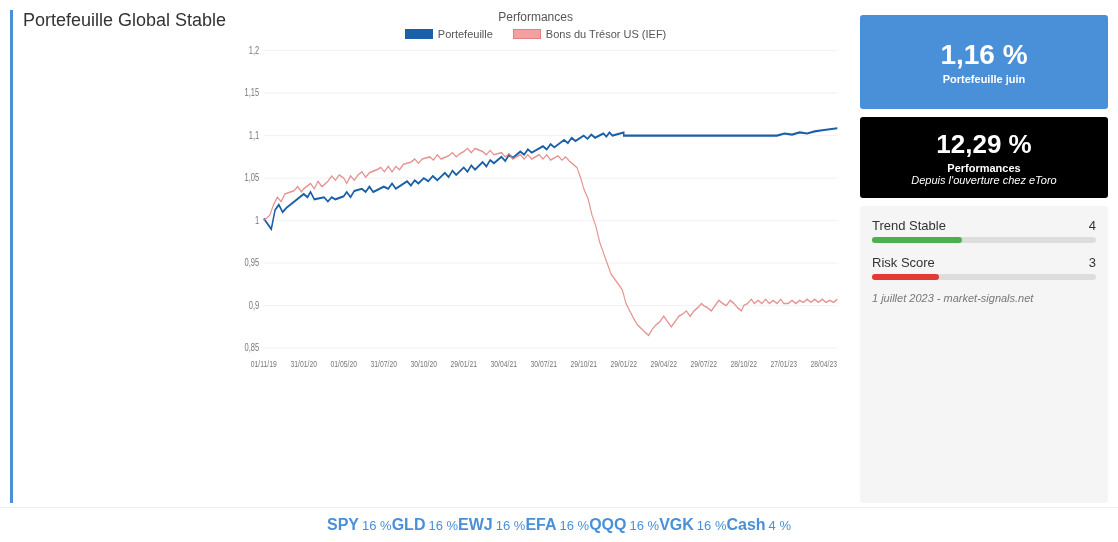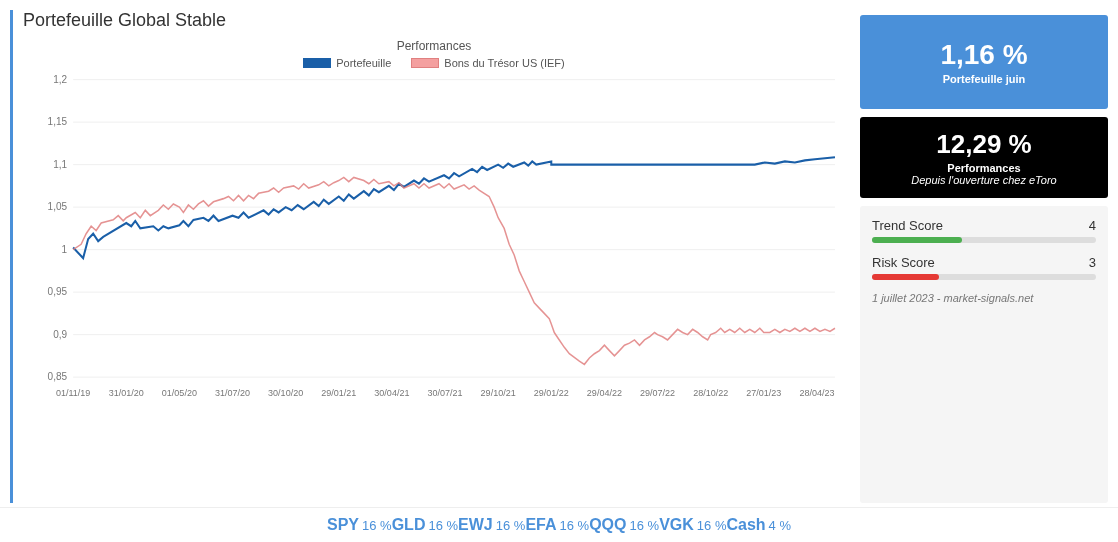--- a/index.html
+++ b/index.html
@@ -13,21 +13,21 @@
       flex-direction: column;
     }
     .main-container {
       display: flex;
       flex: 1;
       padding: 10px 10px 0 10px;
     }
     .left-panel {
       flex: 1;
       display: flex;
-      flex-direction: column;
+      flex-direction: row;
       border-left: 3px solid #4a90d9;
       padding-left: 10px;
     }
     .portfolio-title {
       font-size: 18px;
       color: #333;
       font-weight: normal;
       margin-bottom: 8px;
     }
     .chart-area {
@@ -302,21 +302,21 @@
       <div class="perf-label">Portefeuille juin</div>
     </div>
     <div class="perf-box-gray">
       <div class="perf-value">12,29 %</div>
       <div class="perf-label">Performances</div>
       <div class="perf-sublabel">Depuis l'ouverture chez eToro</div>
     </div>
     <div class="scores-box">
       <div class="score-row">
         <div class="score-header">
-          <span>Trend Score</span>
+          <span>Trend Stable</span>
           <span>4</span>
         </div>
         <div class="score-bar-bg">
           <div class="score-bar-green" style="width: 40%;"></div>
         </div>
       </div>
       <div class="score-row">
         <div class="score-header">
           <span>Risk Score</span>
           <span>3</span>

